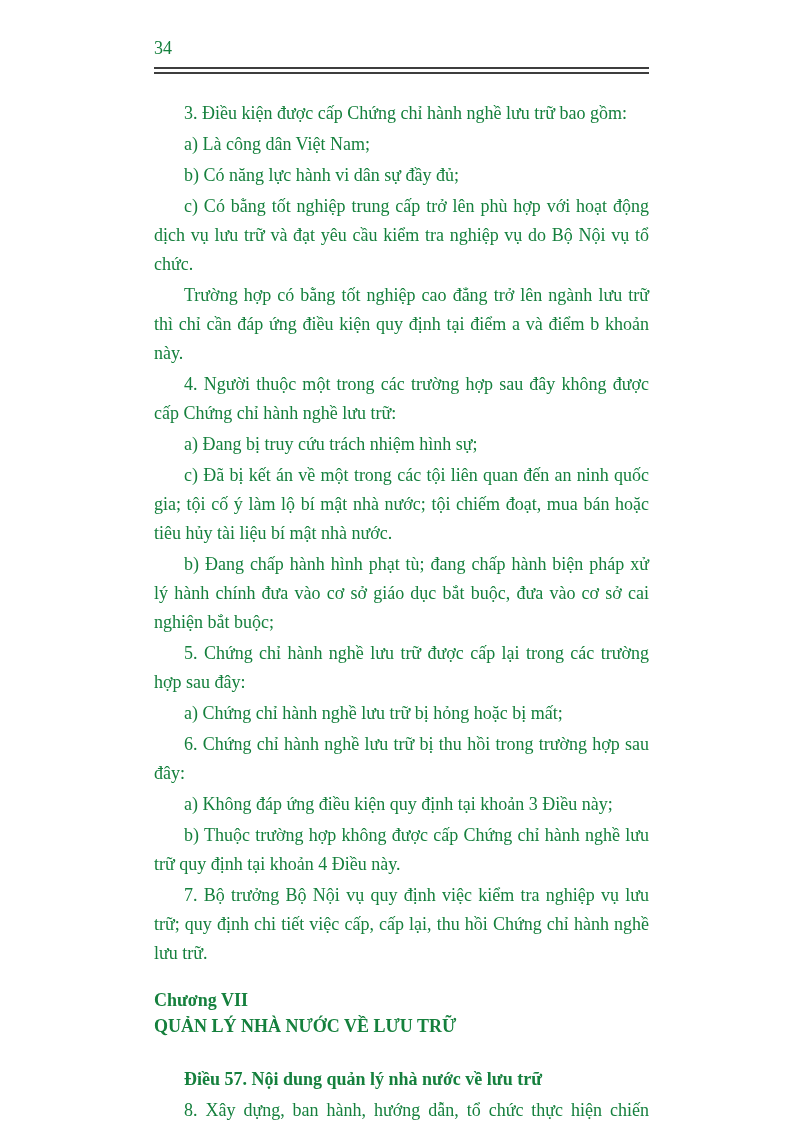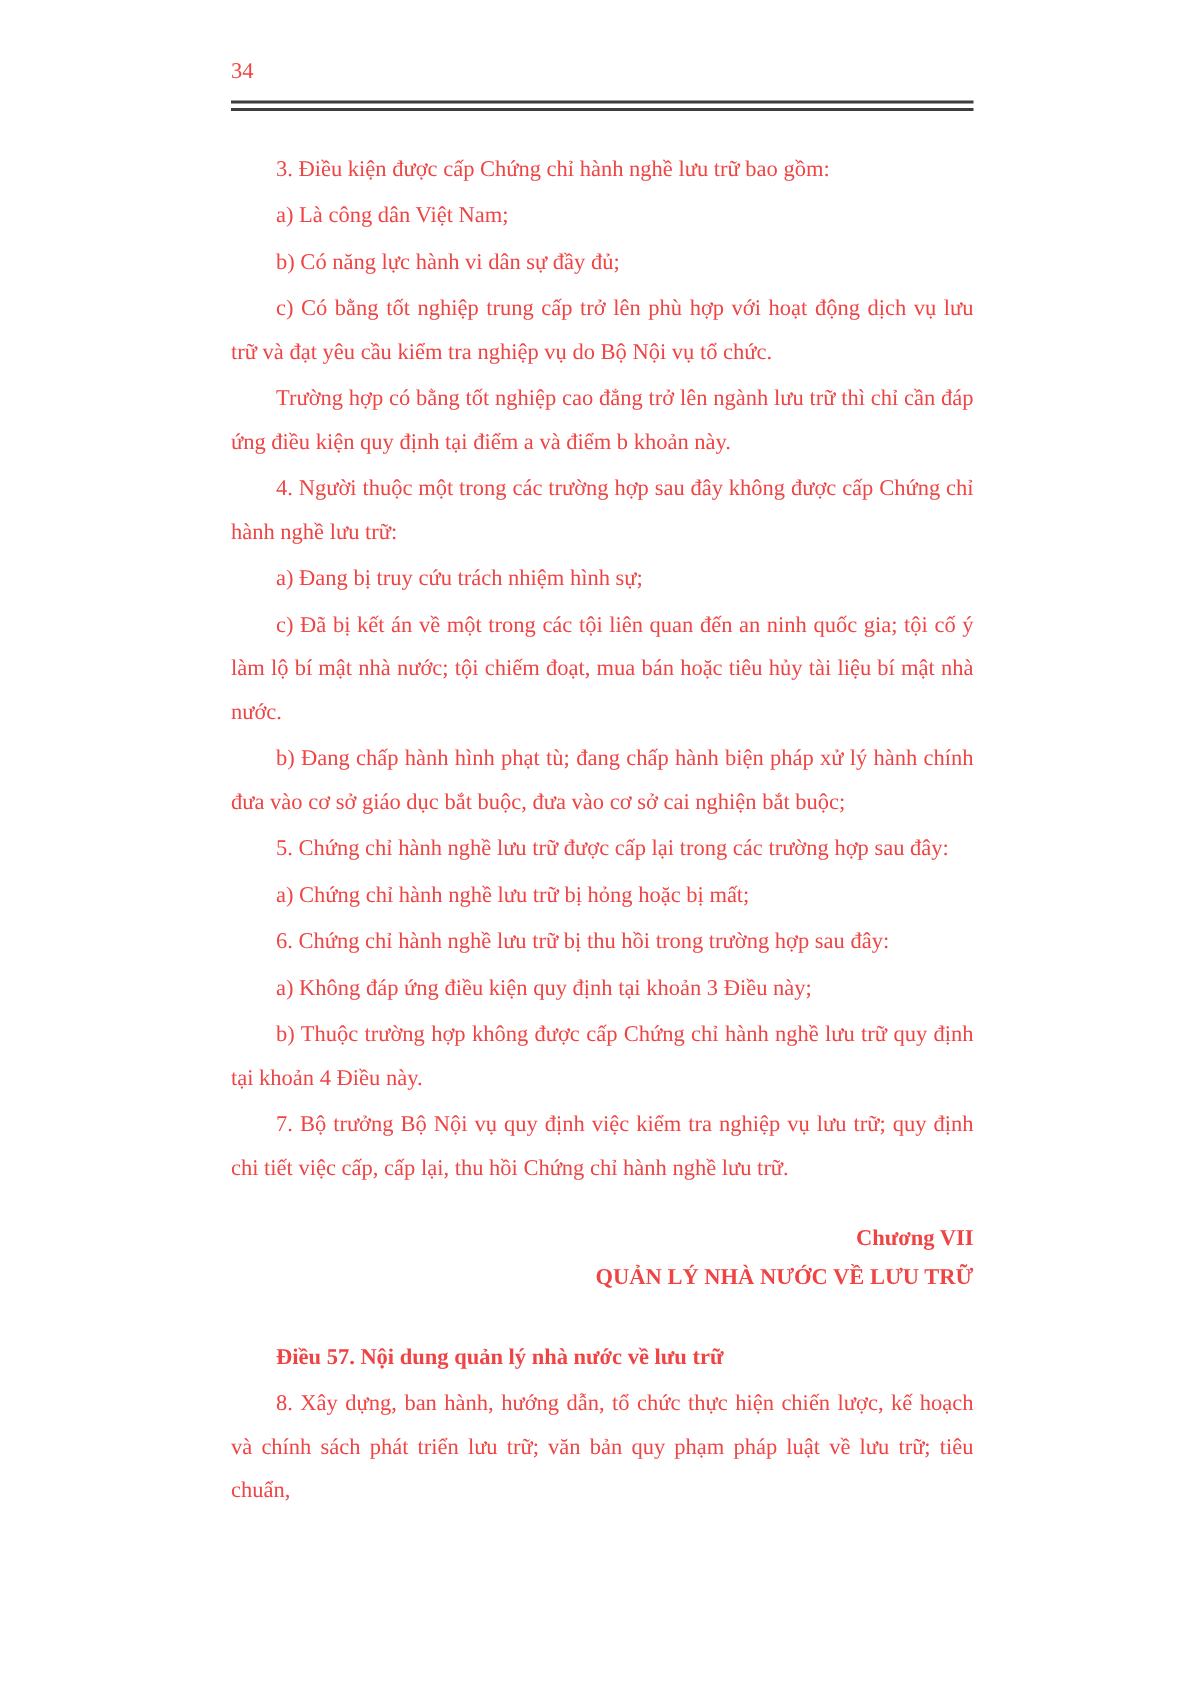--- a/index.html
+++ b/index.html
@@ -6,23 +6,23 @@
     margin: 0;
     padding: 0;
     background: #ffffff;
   }
   .page {
     position: relative;
     width: 668px;
     height: 1131px;
     margin: 0 auto;
     background: #ffffff;
-    color: #ef4444;
+    color: #15803d;
     font-family: "Liberation Serif", "DejaVu Serif", serif;
-    font-size: 15px;
+    font-size: 18px;
     box-sizing: border-box;
     overflow: hidden;
   }
   .page-header {
     position: relative;
     margin: 0 85px 0 88px;
     padding-top: 62px;
     text-align: center;
     line-height: 28px;
     white-space: nowrap;
@@ -44,21 +44,21 @@
     padding-top: 8px;
     text-align: justify;
   }
   .para {
     margin: 0 0 2px 0;
     text-indent: 30px;
     line-height: 29px;
   }
   .chapter {
     margin-top: 19px;
-    text-align: right;
+    text-align: left;
     font-weight: bold;
     line-height: 26px;
   }
   .article-heading {
     font-weight: bold;
     text-indent: 30px;
     line-height: 29px;
     margin: 26px 0 2px 0;
     text-align: left;
     font-family: Liberation Serif, serif;

